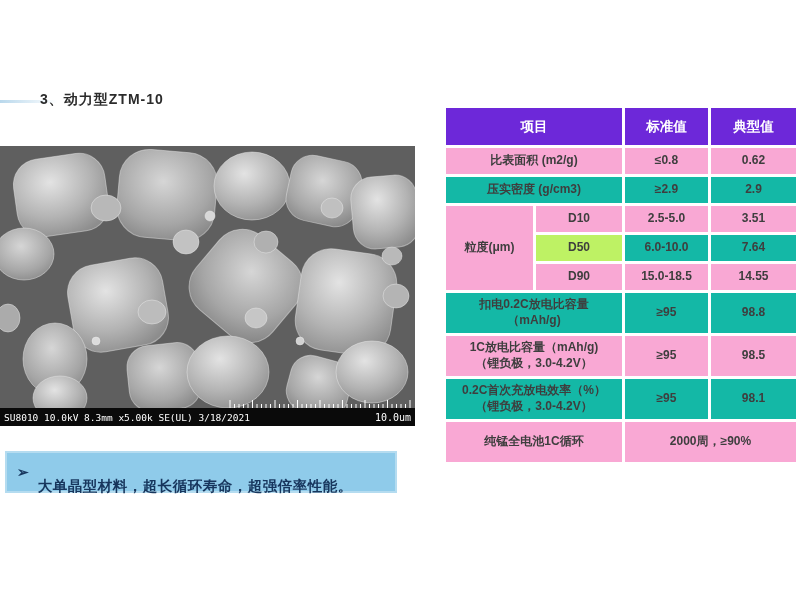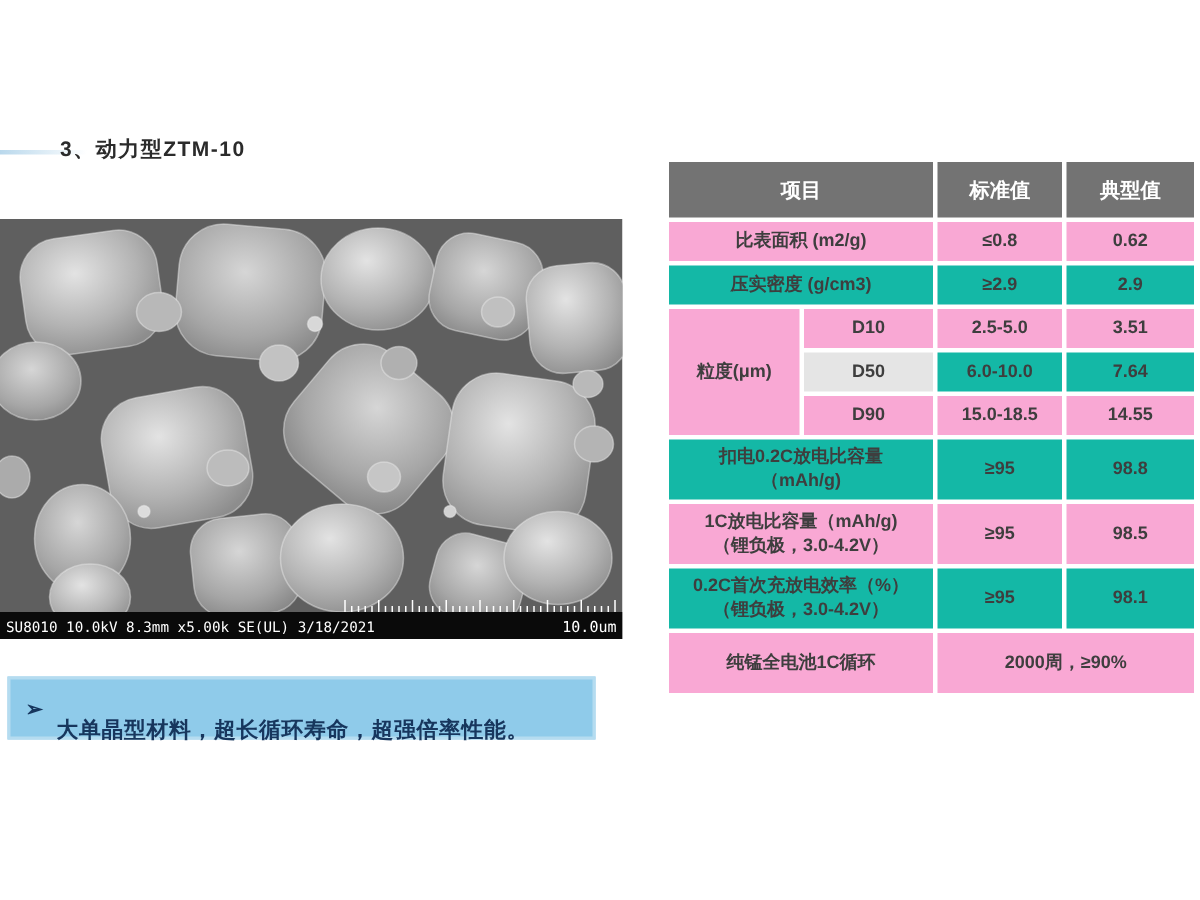--- a/index.html
+++ b/index.html
@@ -22,30 +22,30 @@
     background:#8fcbea; border:2px solid #b5dcf0; box-sizing:border-box;
     display:flex; align-items:center; padding:0 10px;
   }
   .banner-bullet { color:#17365d; font-weight:bold; font-size:14px; margin-right:9px; }
   .banner-text { color:#17365d; font-weight:bold; font-size:14.5px; letter-spacing:0.5px; white-space:nowrap;margin-top:28px; }
   table.spec {
     position:absolute; left:443px; top:105px;
     border-collapse:separate; border-spacing:3px; table-layout:fixed;
   }
   table.spec th {
-    background:#737373; color:#ffffff; font-size:13.5px; font-weight:bold;
+    background:#6d28d9; color:#ffffff; font-size:13.5px; font-weight:bold;
     height:37px; text-align:center; padding:0 2px;
   }
   table.spec td {
     text-align:center; vertical-align:middle; font-size:12px; font-weight:bold;
     color:#3e3e3e; padding:1px 2px; line-height:1.3;
   }
   .tint-a { background:#f9a8d4; }
   .tint-b { background:#14b8a6; }
-  .tint-c { background:#e5e5e5; }
+  .tint-c { background:#bef264; }
   .r-sm td { height:24px; }
   .r-lg td { height:38px; }
   .cell-line { display:block; }
 </style>
 </head>
 <body>
 
 <div class="page">
 
   <div class="top-line"></div>

